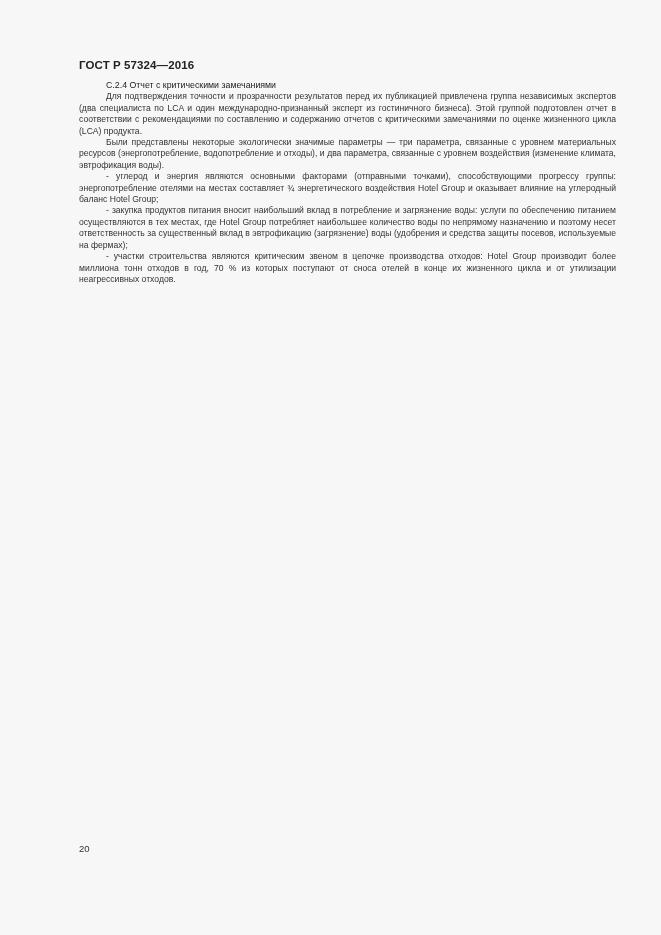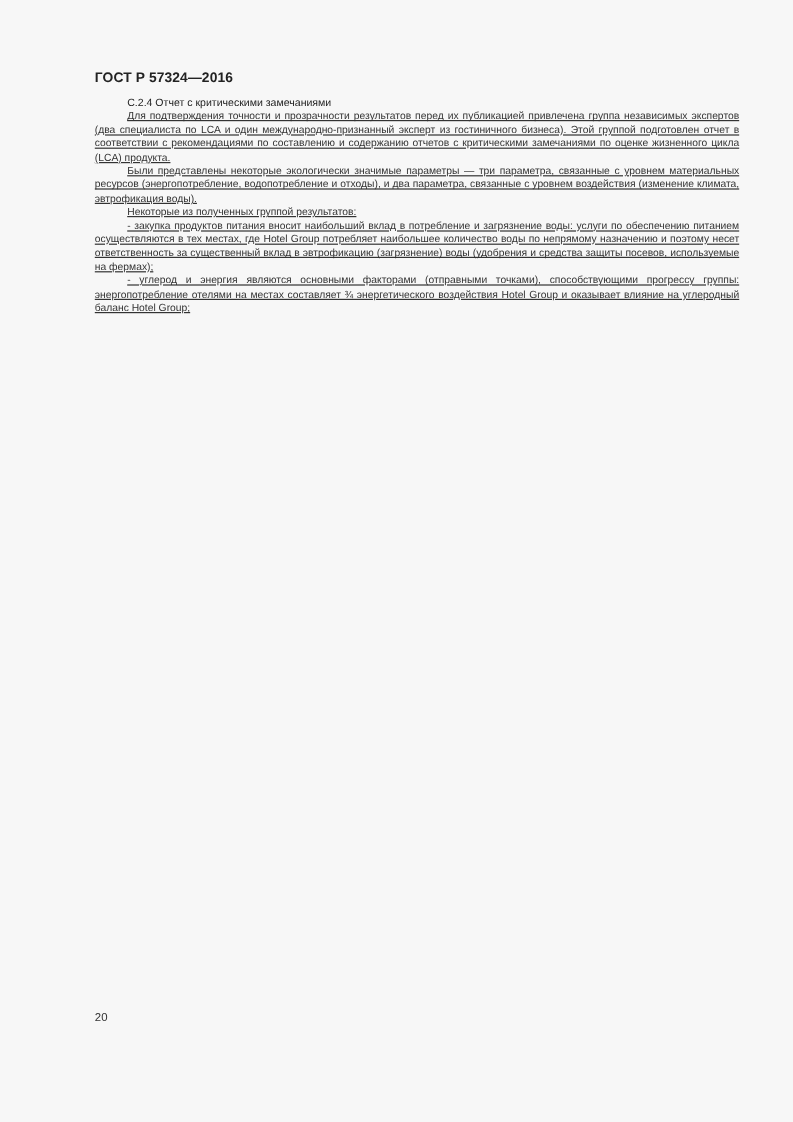--- a/index.html
+++ b/index.html
@@ -48,21 +48,20 @@
     }
     .section-title.c3 {
       margin-top: 8px;
       margin-bottom: 7px;
     }
     .para {
       margin: 0;
       text-indent: 27px;
       text-align: justify;
       color: #333;
-      text-decoration: underline;
     }
     .page-number {
       position: absolute;
       left: 79px;
       top: 843px;
       font-size: 9.5px;
       color: #333;
     }
   </style>
 </head>
@@ -71,21 +70,21 @@
 <div class="page">
 
   <div class="doc-header">ГОСТ Р 57324—2016</div>
 
   <div class="content">
 
     <p class="section-title">С.2.4  Отчет с критическими замечаниями</p>
     <p class="para">Для подтверждения точности и прозрачности результатов перед их публикацией привлечена группа независимых экспертов (два специалиста по LCA и один международно-признанный эксперт из гостиничного бизнеса). Этой группой подготовлен отчет в соответствии с рекомендациями по составлению и содержанию отчетов с критическими замечаниями по оценке жизненного цикла (LCA) продукта.</p>
 
     <p class="para">Были представлены некоторые экологически значимые параметры — три параметра, связанные с уровнем материальных ресурсов (энергопотребление, водопотребление и отходы), и два параметра, связанные с уровнем воздействия (изменение климата, эвтрофикация воды).</p>
-    <p class="para">Некоторые из полученных группой результатов:</p>
+    <p class="para">- углерод и энергия являются основными факторами (отправными точками), способствующими прогрессу группы: энергопотребление отелями на местах составляет ¾ энергетического воздействия Hotel Group и оказывает влияние на углеродный баланс Hotel Group;</p>
     <p class="para">- закупка продуктов питания вносит наибольший вклад в потребление и загрязнение воды: услуги по обеспечению питанием осуществляются в тех местах, где Hotel Group потребляет наибольшее количество воды по непрямому назначению и поэтому несет ответственность за существенный вклад в эвтрофикацию (загрязнение) воды (удобрения и средства защиты посевов, используемые на фермах);</p>
-    <p class="para">- углерод и энергия являются основными факторами (отправными точками), способствующими прогрессу группы: энергопотребление отелями на местах составляет ¾ энергетического воздействия Hotel Group и оказывает влияние на углеродный баланс Hotel Group;</p>
+    <p class="para">- участки строительства являются критическим звеном в цепочке производства отходов: Hotel Group производит более миллиона тонн отходов в год, 70 % из которых поступают от сноса отелей в конце их жизненного цикла и от утилизации неагрессивных отходов.</p>
 
   </div>
 
   <div class="page-number">20</div>
 
 </div>
 
 </body></html>

